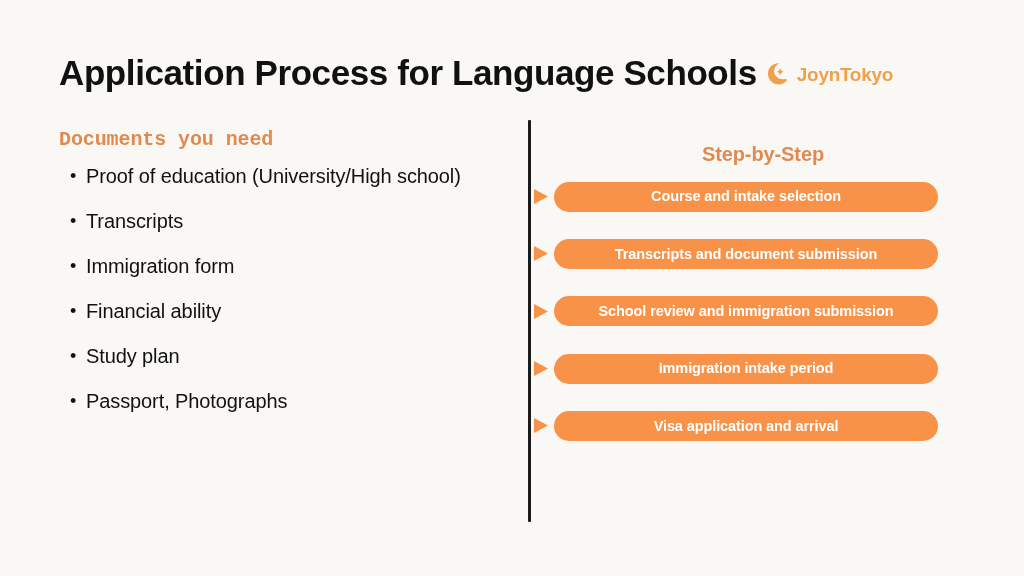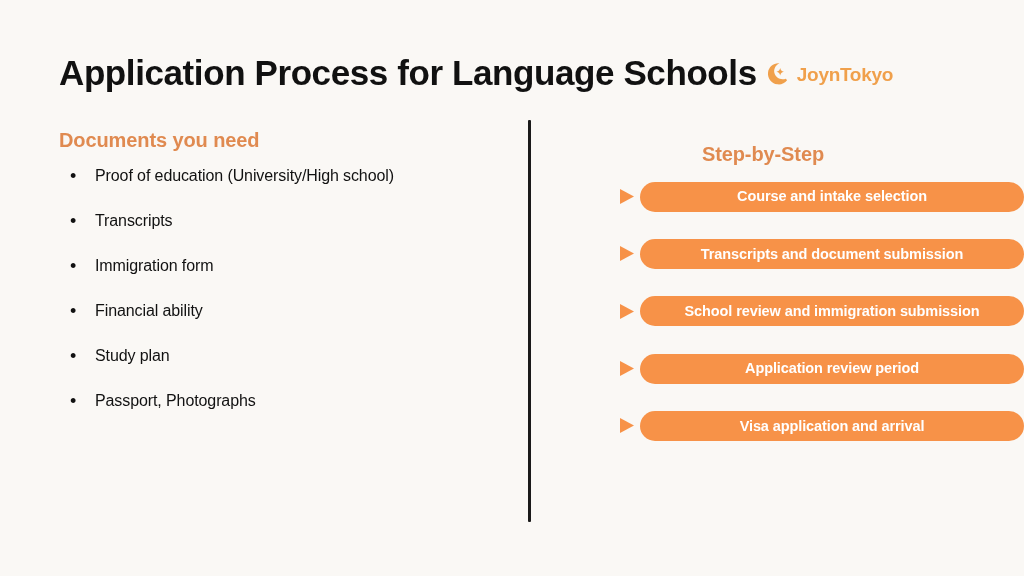--- a/index.html
+++ b/index.html
@@ -84,20 +84,21 @@
     font-weight: bold;
     color: #E08A50;
     letter-spacing: -0.1px;
     white-space: nowrap;
     line-height: 1;
   }
   .col-left .section-heading {
     position: absolute;
     left: 59px;
     top: 12px;
+    font-family: Liberation Mono, monospace;
   }
   .doc-list {
     position: absolute;
     left: 70px;
     top: 48px;
     width: 450px;
     margin: 0;
     padding: 0;
     list-style: none;
   }
@@ -109,26 +110,25 @@
   }
   .doc-bullet {
     width: 16px;
     flex: none;
     color: #111111;
     font-size: 18px;
     line-height: 20px;
     text-align: left;
   }
   .doc-text {
-    font-size: 16px;
+    font-size: 20px;
     color: #111111;
     line-height: 20px;
     white-space: nowrap;
     letter-spacing: -0.1px;
-    margin-left: 9px;
   }
 
   
   .col-right {
     position: absolute;
     left: 528px;
     top: 118px;
     width: 496px;
     height: 440px;
   }
@@ -145,21 +145,20 @@
     top: 50px;
     width: 496px;
     margin: 0;
     padding: 0;
     list-style: none;
   }
   .step-row {
     display: flex;
     align-items: center;
     height: 57.3px;
-    justify-content: flex-end;
   }
   .step-arrow {
     width: 26px;
     flex: none;
     display: flex;
     align-items: center;
     justify-content: center;
   }
   .step-arrow svg {
     display: block;
@@ -265,21 +264,21 @@
         <span class="step-label">School review and immigration submission</span>
       </div>
     </li>
     <li class="step-row">
       <span class="step-arrow">
         <svg width="16" height="17" viewBox="0 0 16 17">
             <polygon points="1,1 15,8.5 1,16" fill="#F79248"></polygon>
           </svg>
       </span>
       <div class="step-pill">
-        <span class="step-label">Application review period</span>
+        <span class="step-label">Immigration intake period</span>
       </div>
     </li>
     <li class="step-row">
       <span class="step-arrow">
         <svg width="16" height="17" viewBox="0 0 16 17">
             <polygon points="1,1 15,8.5 1,16" fill="#F79248"></polygon>
           </svg>
       </span>
       <div class="step-pill">
         <span class="step-label">Visa application and arrival</span>

